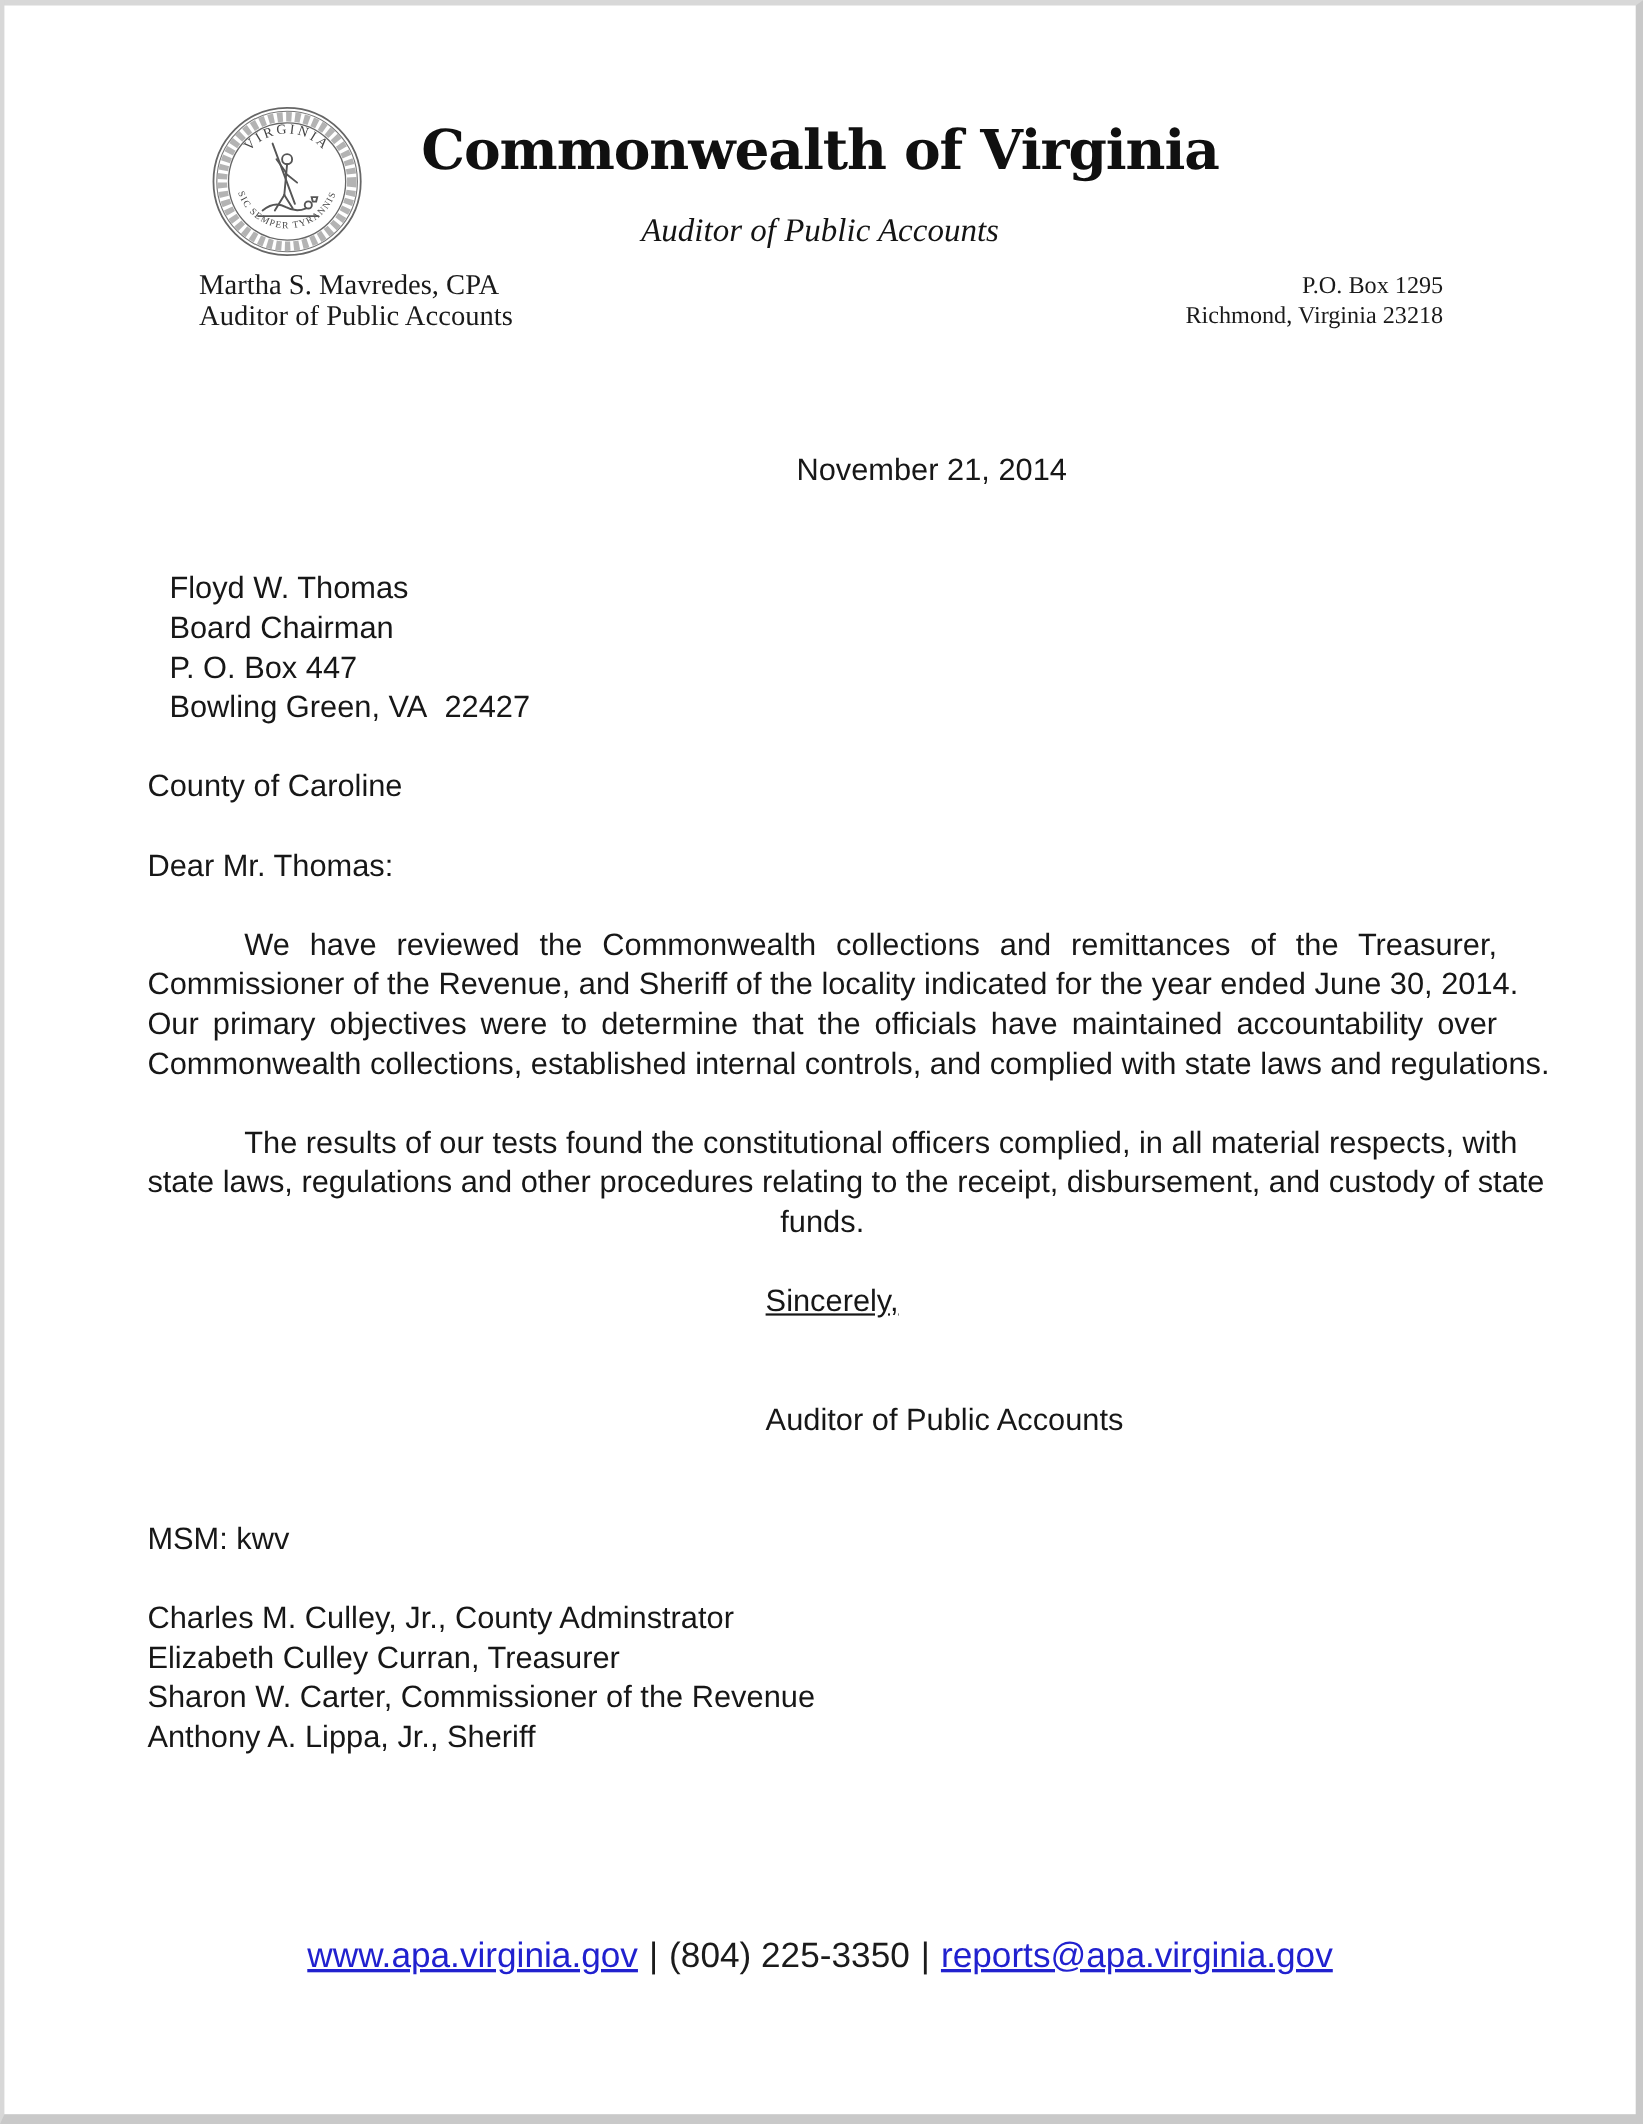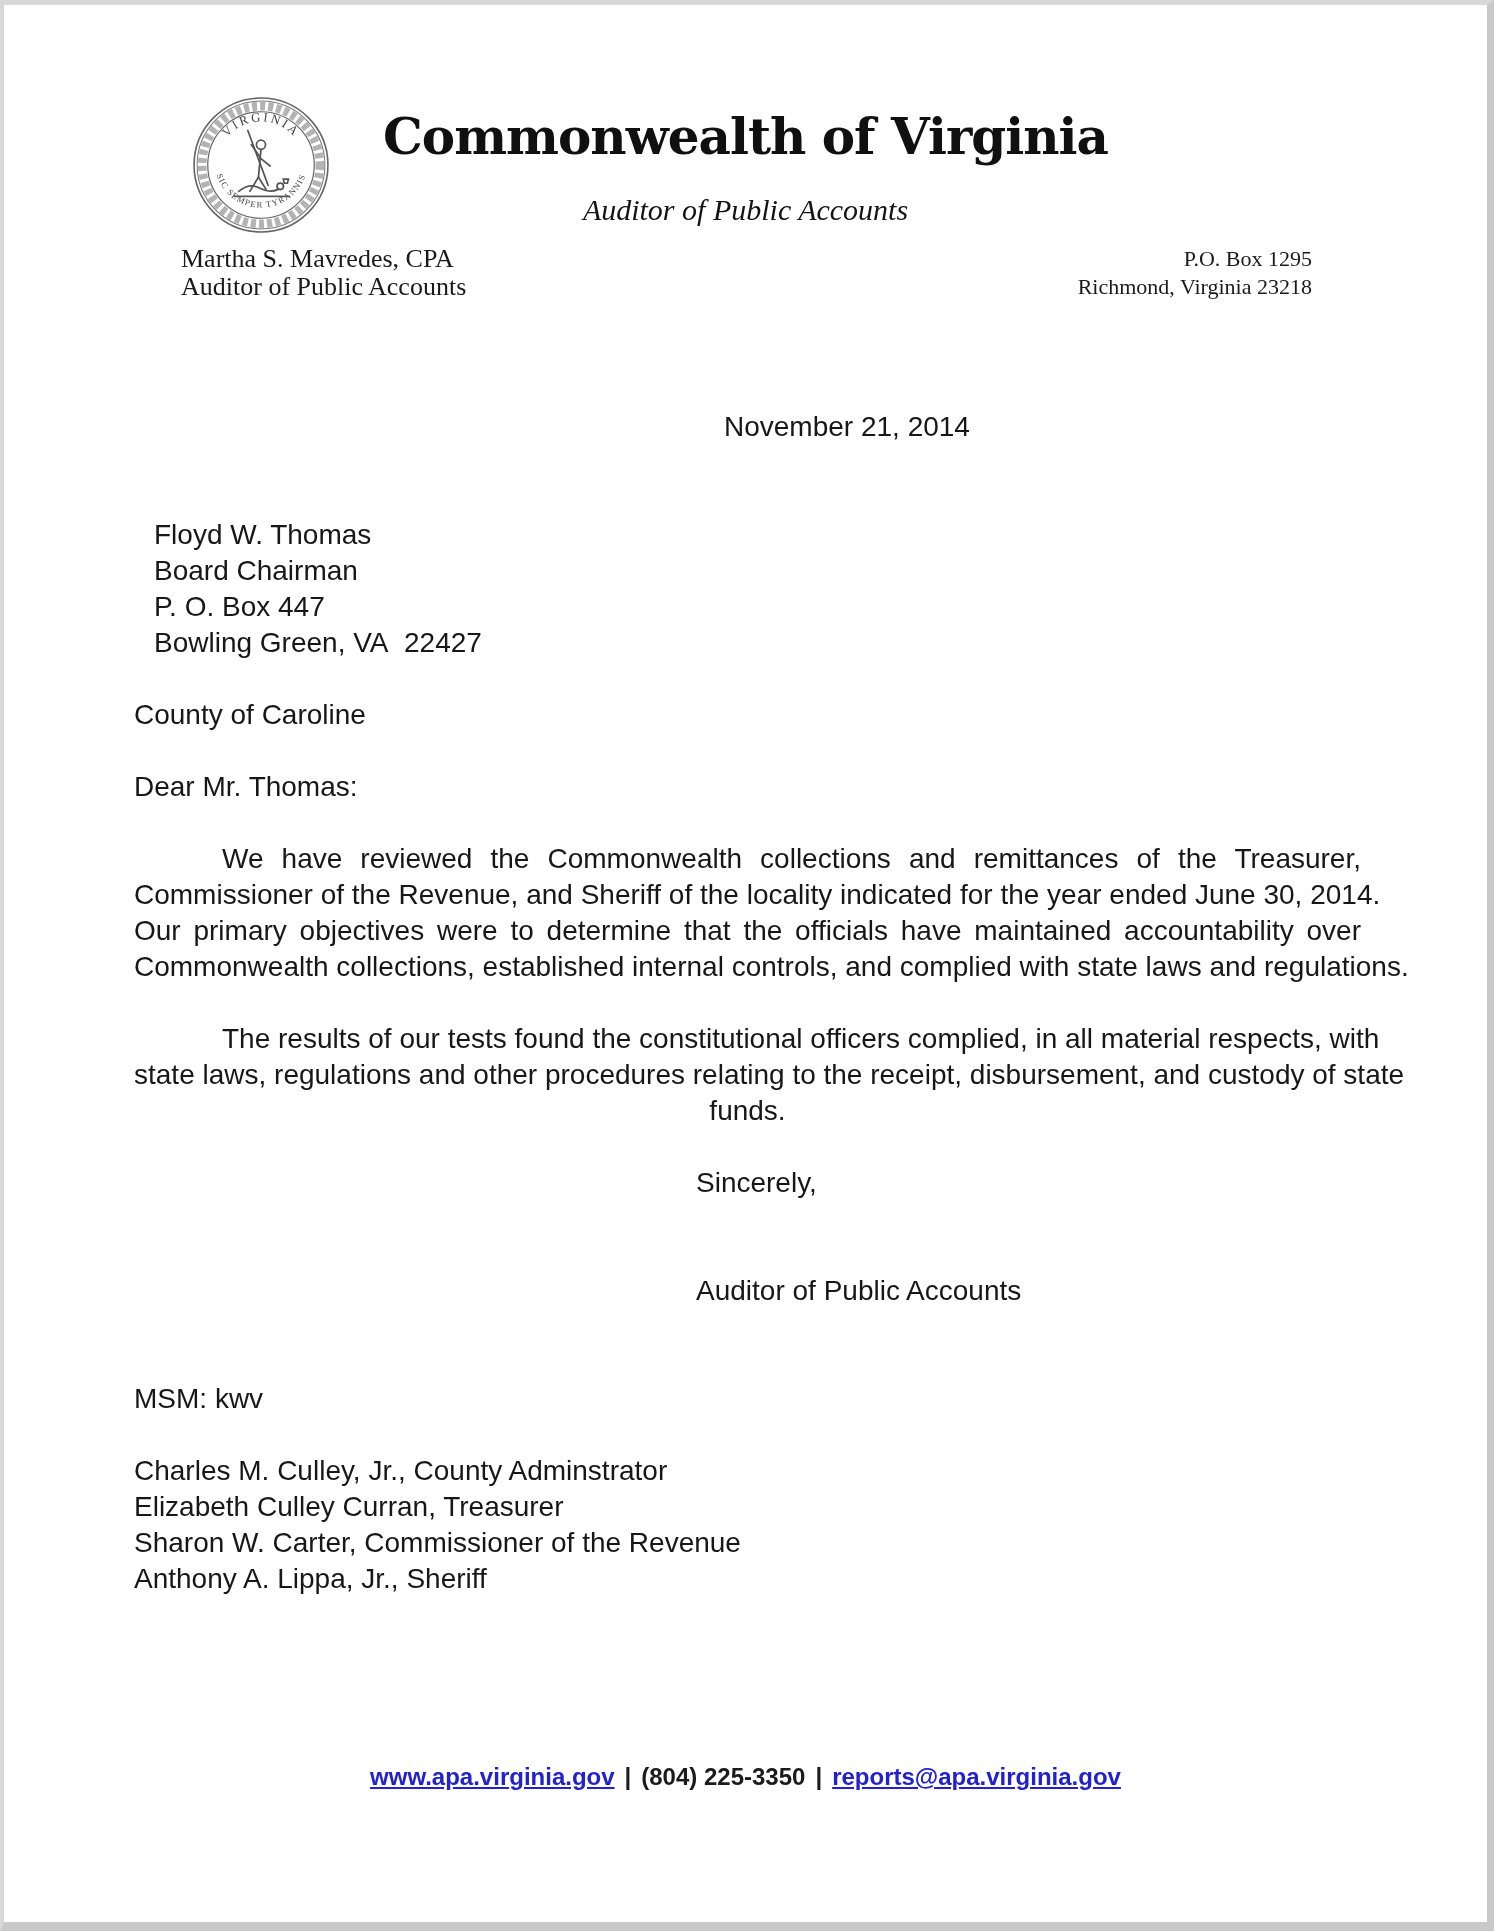--- a/index.html
+++ b/index.html
@@ -36,29 +36,29 @@
   }
   .letter div { white-space:nowrap; }
   .date-line   { margin-left:590px; }
   .recipient   { margin-top:72px;margin-left:20px; }
   .locality    { margin-top:36px; }
   .salutation  { margin-top:36px; }
   .para        { margin-top:36px; }
   .jline { text-align:justify; text-align-last:justify; }
   .jline.indent { padding-left:88px; }
   .plain { text-align:center; }
-  .closing     { margin-top:36px; margin-left:562px; }
+  .closing     { margin-top:36px; margin-left:562px;text-decoration:underline; }
   .signature   { margin-top:72px; margin-left:562px; }
   .reference   { margin-top:72px; }
   .ccblock     { margin-top:36px; display:flex; }
   .cc-label    { width:86px; flex:0 0 86px; }
   
   .footer {
     position:absolute; left:0; top:1756px; width:100%; text-align:center;
-    font-size:24px; line-height:32px; color:#1b1b1b; white-space:nowrap;font-weight:bold;
+    font-size:32px; line-height:32px; color:#1b1b1b; white-space:nowrap;
   }
   .footer a { text-decoration:underline; cursor:pointer; }
   .footer .sep { padding:0 10px; color:#1b1b1b; }
 </style>
 </head>
 <body>
 
 <div class="page">
 
   <svg class="seal" viewBox="0 0 140 140">

